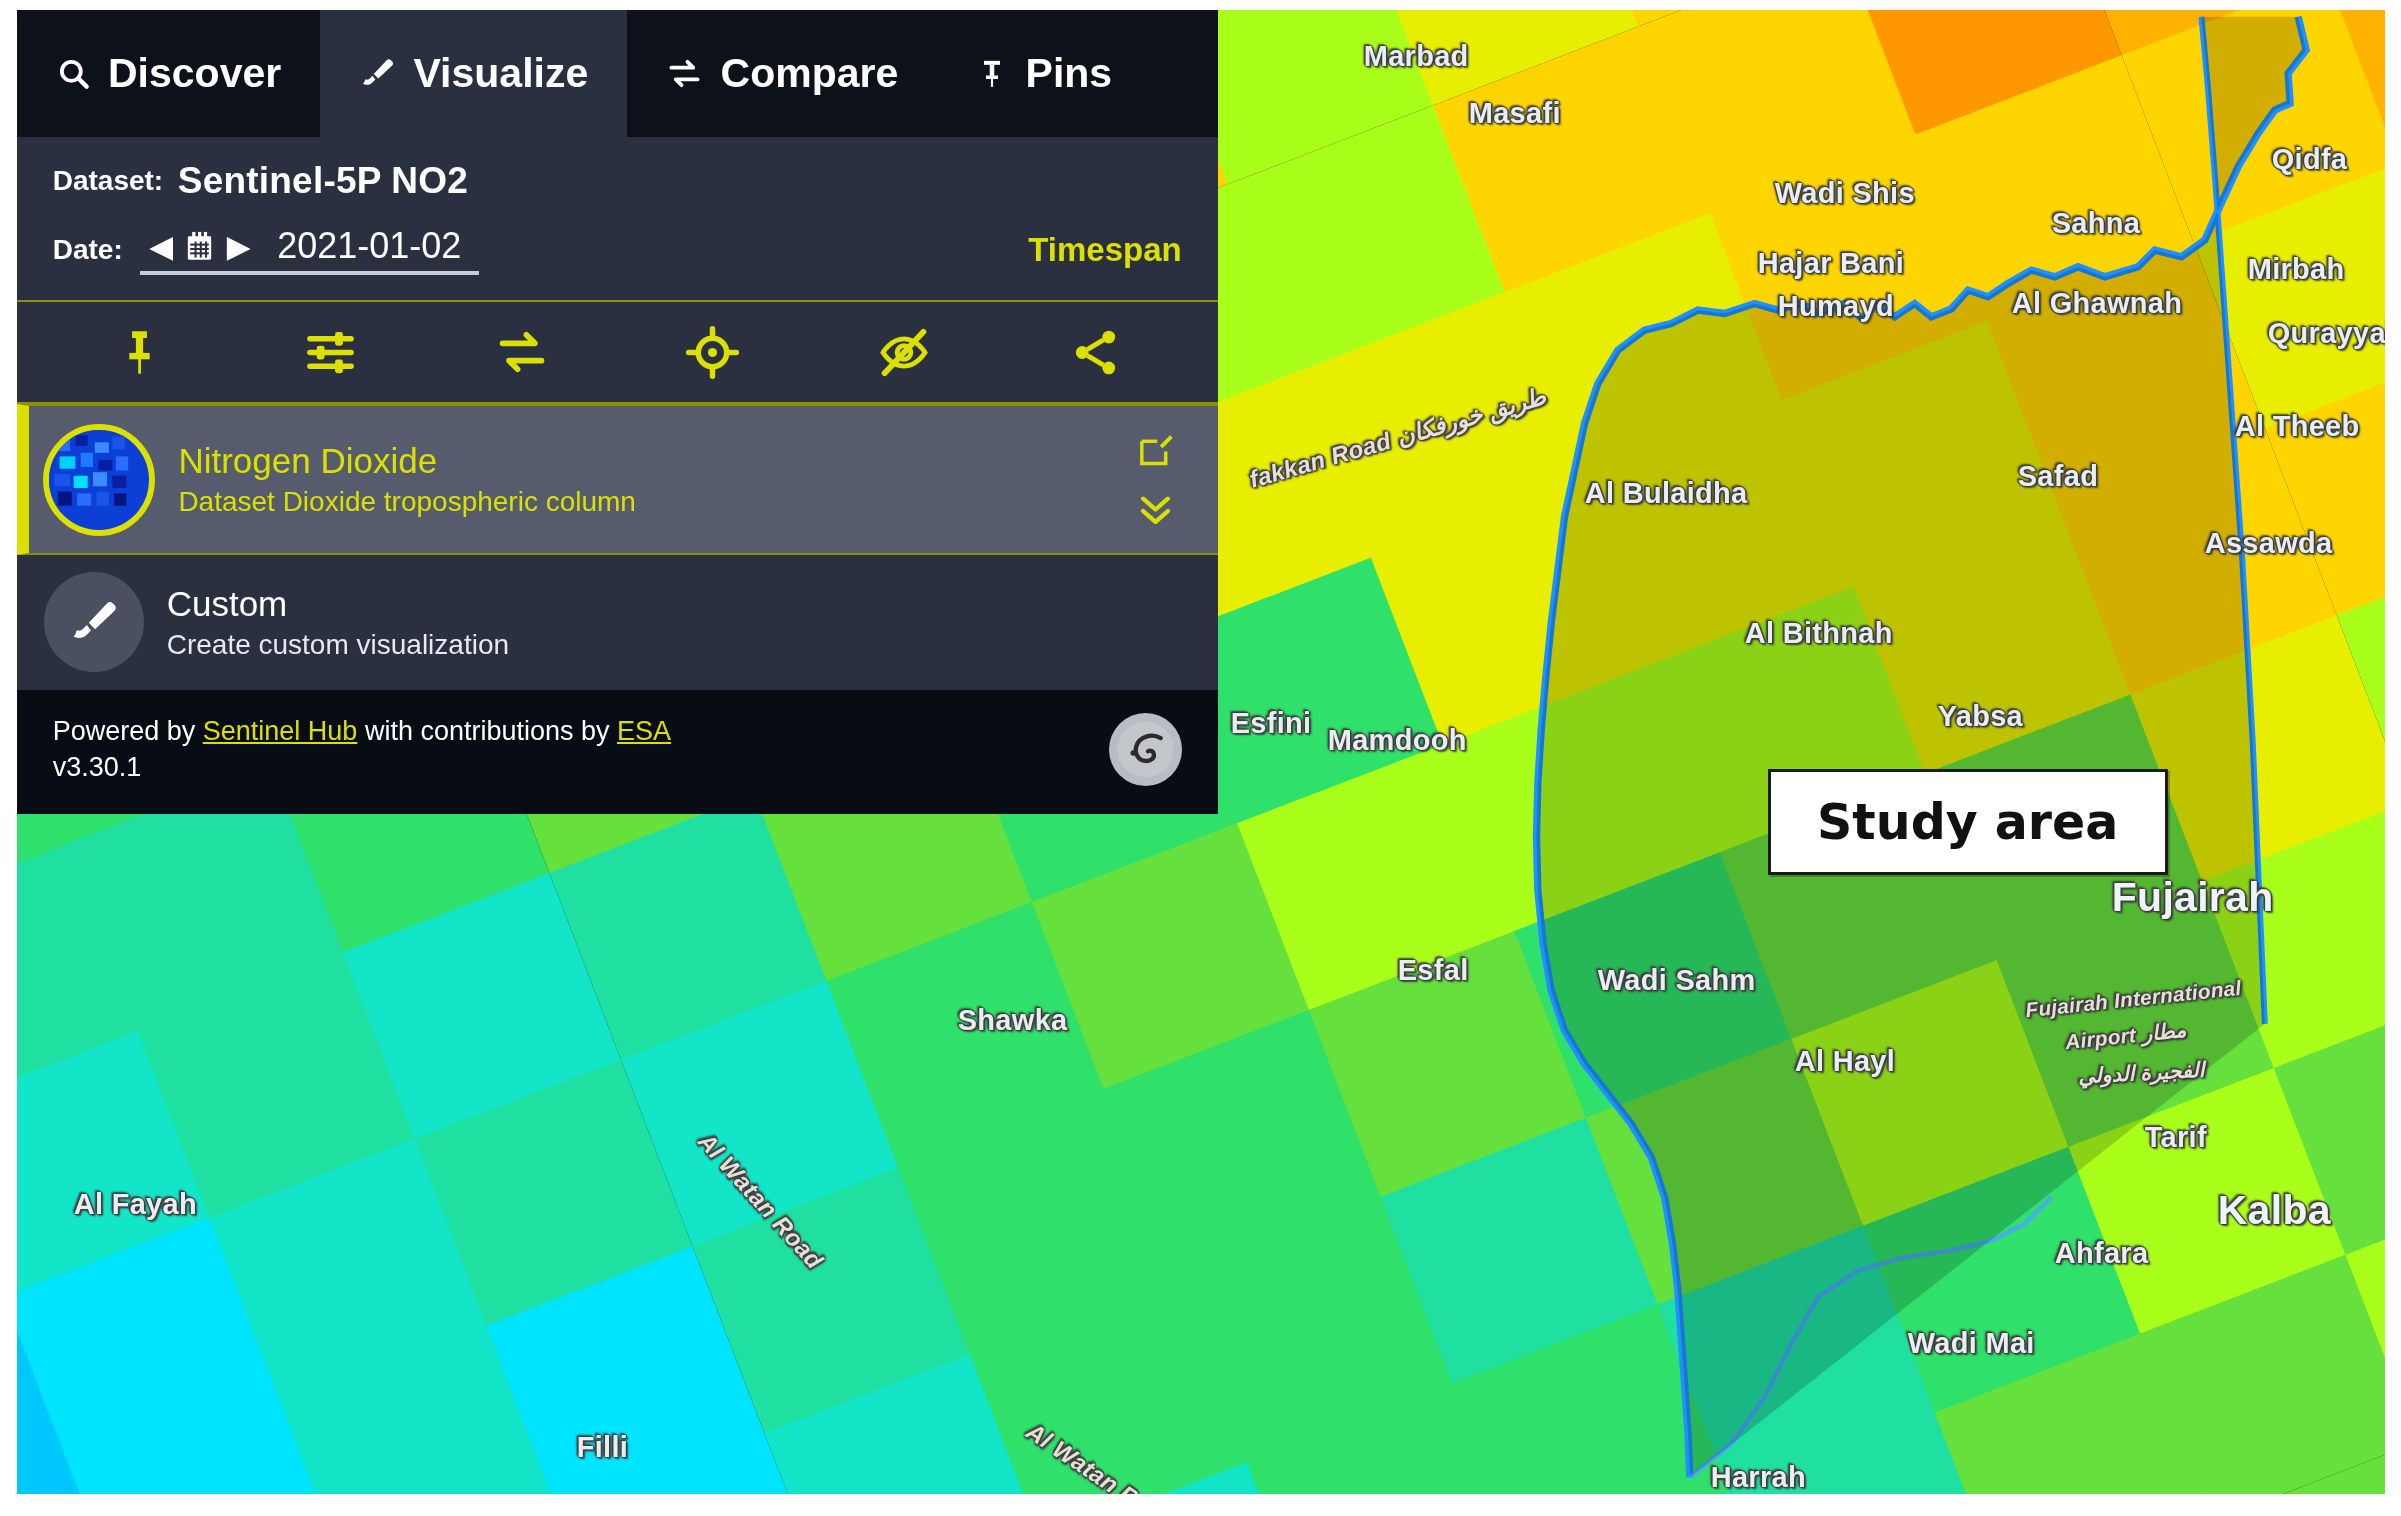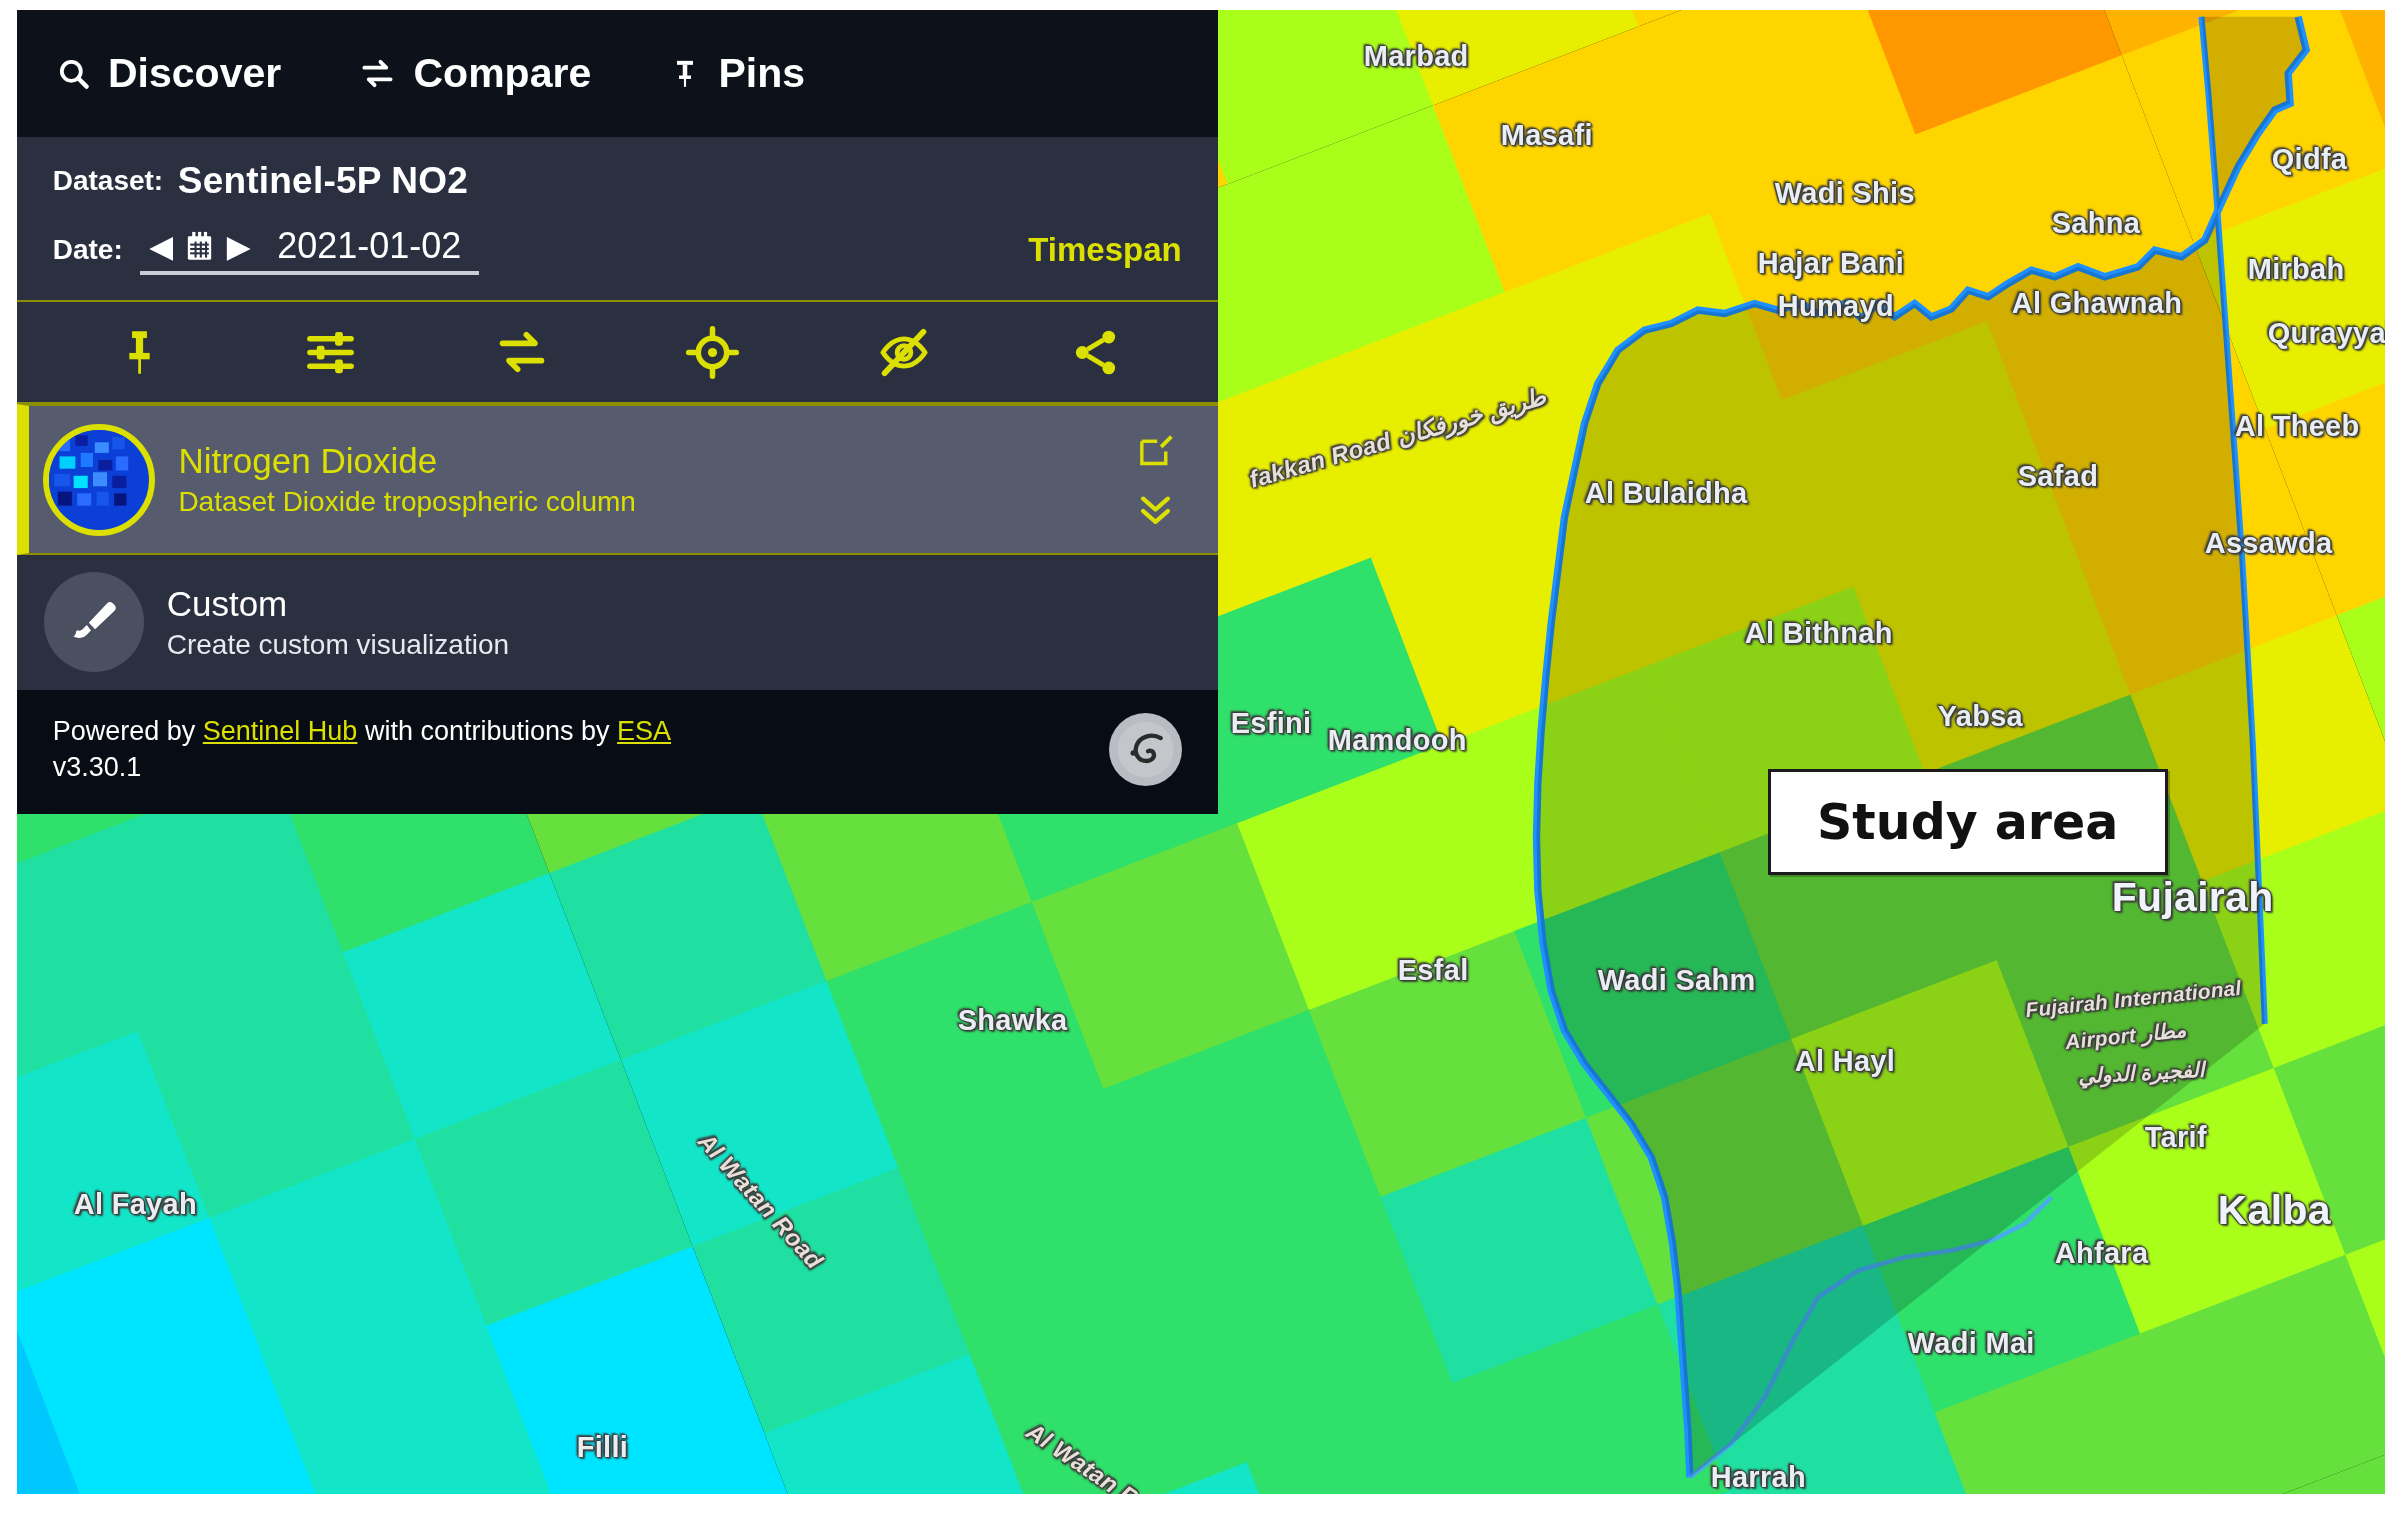--- a/index.html
+++ b/index.html
@@ -220,21 +220,21 @@
                L2350,620 L2335,690 L2320,760 L2310,840 L2300,920 L2292,1000 L2285,1080
                L2280,1160 L2278,1240 L2280,1320 L2288,1400 L2300,1470 L2320,1530
                L2350,1580 L2385,1625 L2420,1670 L2450,1720 L2470,1780 L2482,1850
                L2490,1920 L2495,1990 L2500,2060 L2505,2130 L2508,2200
                L3370,1520 L3364,1380 L3358,1240 L3352,1100 L3344,960 L3336,820
                L3326,680 L3316,540 L3306,400 L3296,260 L3285,120 L3275,10 Z" fill="rgba(0,0,0,0.18)"></path>
     </svg>
 
     <div id="labels">
         <div class="maplabel mid" style="left: 1347px; top: 30px;">Marbad</div>
-        <div class="maplabel mid" style="left: 1484px; top: 87px; margin-top: 22px;">Masafi</div>
+        <div class="maplabel mid" style="left: 1452px; top: 87px;">Masafi</div>
         <div class="maplabel mid" style="left: 1758px; top: 167px;">Wadi Shis</div>
         <div class="maplabel mid" style="left: 2035px; top: 197px;">Sahna</div>
         <div class="maplabel mid" style="left: 2255px; top: 133px;">Qidfa</div>
         <div class="maplabel mid" style="left: 1741px; top: 237px;">Hajar Bani</div>
         <div class="maplabel mid" style="left: 1761px; top: 280px;">Humayd</div>
         <div class="maplabel mid" style="left: 1995px; top: 277px;">Al Ghawnah</div>
         <div class="maplabel mid" style="left: 2231px; top: 243px;">Mirbah</div>
         <div class="maplabel mid" style="left: 2251px; top: 307px;">Qurayyah</div>
         <div class="maplabel mid" style="left: 2218px; top: 400px;">Al Theeb</div>
         <div class="maplabel mid" style="left: 2001px; top: 450px;">Safad</div>
@@ -273,20 +273,27 @@
 
     <div id="tabs">
       <div class="tab">
         <svg width="35" height="35" viewBox="0 0 24 24">
           <circle cx="10.5" cy="10.5" r="6.5" fill="none" stroke="#fff" stroke-width="2.6"></circle>
           <line x1="15.4" y1="15.4" x2="21" y2="21" stroke="#fff" stroke-width="3" stroke-linecap="round"></line>
         </svg>
         <span>Discover</span>
       </div>
 
+      <div class="tab active">
+        <svg width="37" height="37" viewBox="0 0 24 24">
+          <path d="M20.5 3.2c-.7-.7-1.8-.6-2.4.1L9.6 12.4l2.9 2.9 9-8.5c.7-.6.8-1.8.0-2.6z" fill="#fff"></path>
+          <path d="M8.7 13.4l-2.1 2.1c-.5.5-1.2.6-1.8.4-.6-.2-1 .2-1.1.8-.1.9-.6 1.6-1.2 2 1.8 1 4.4.9 5.9-.6l2.2-2.2-1.9-2.5z" fill="#fff"></path>
+        </svg>
+        <span>Visualize</span>
+      </div>
 
       <div class="tab">
         <svg width="37" height="35" viewBox="0 0 24 24">
           <path d="M3 8h15l-4-4M21 16H6l4 4" fill="none" stroke="#fff" stroke-width="2.6" stroke-linecap="round" stroke-linejoin="round"></path>
         </svg>
         <span>Compare</span>
       </div>
 
       <div class="tab">
         <svg width="32" height="35" viewBox="0 0 24 24">

